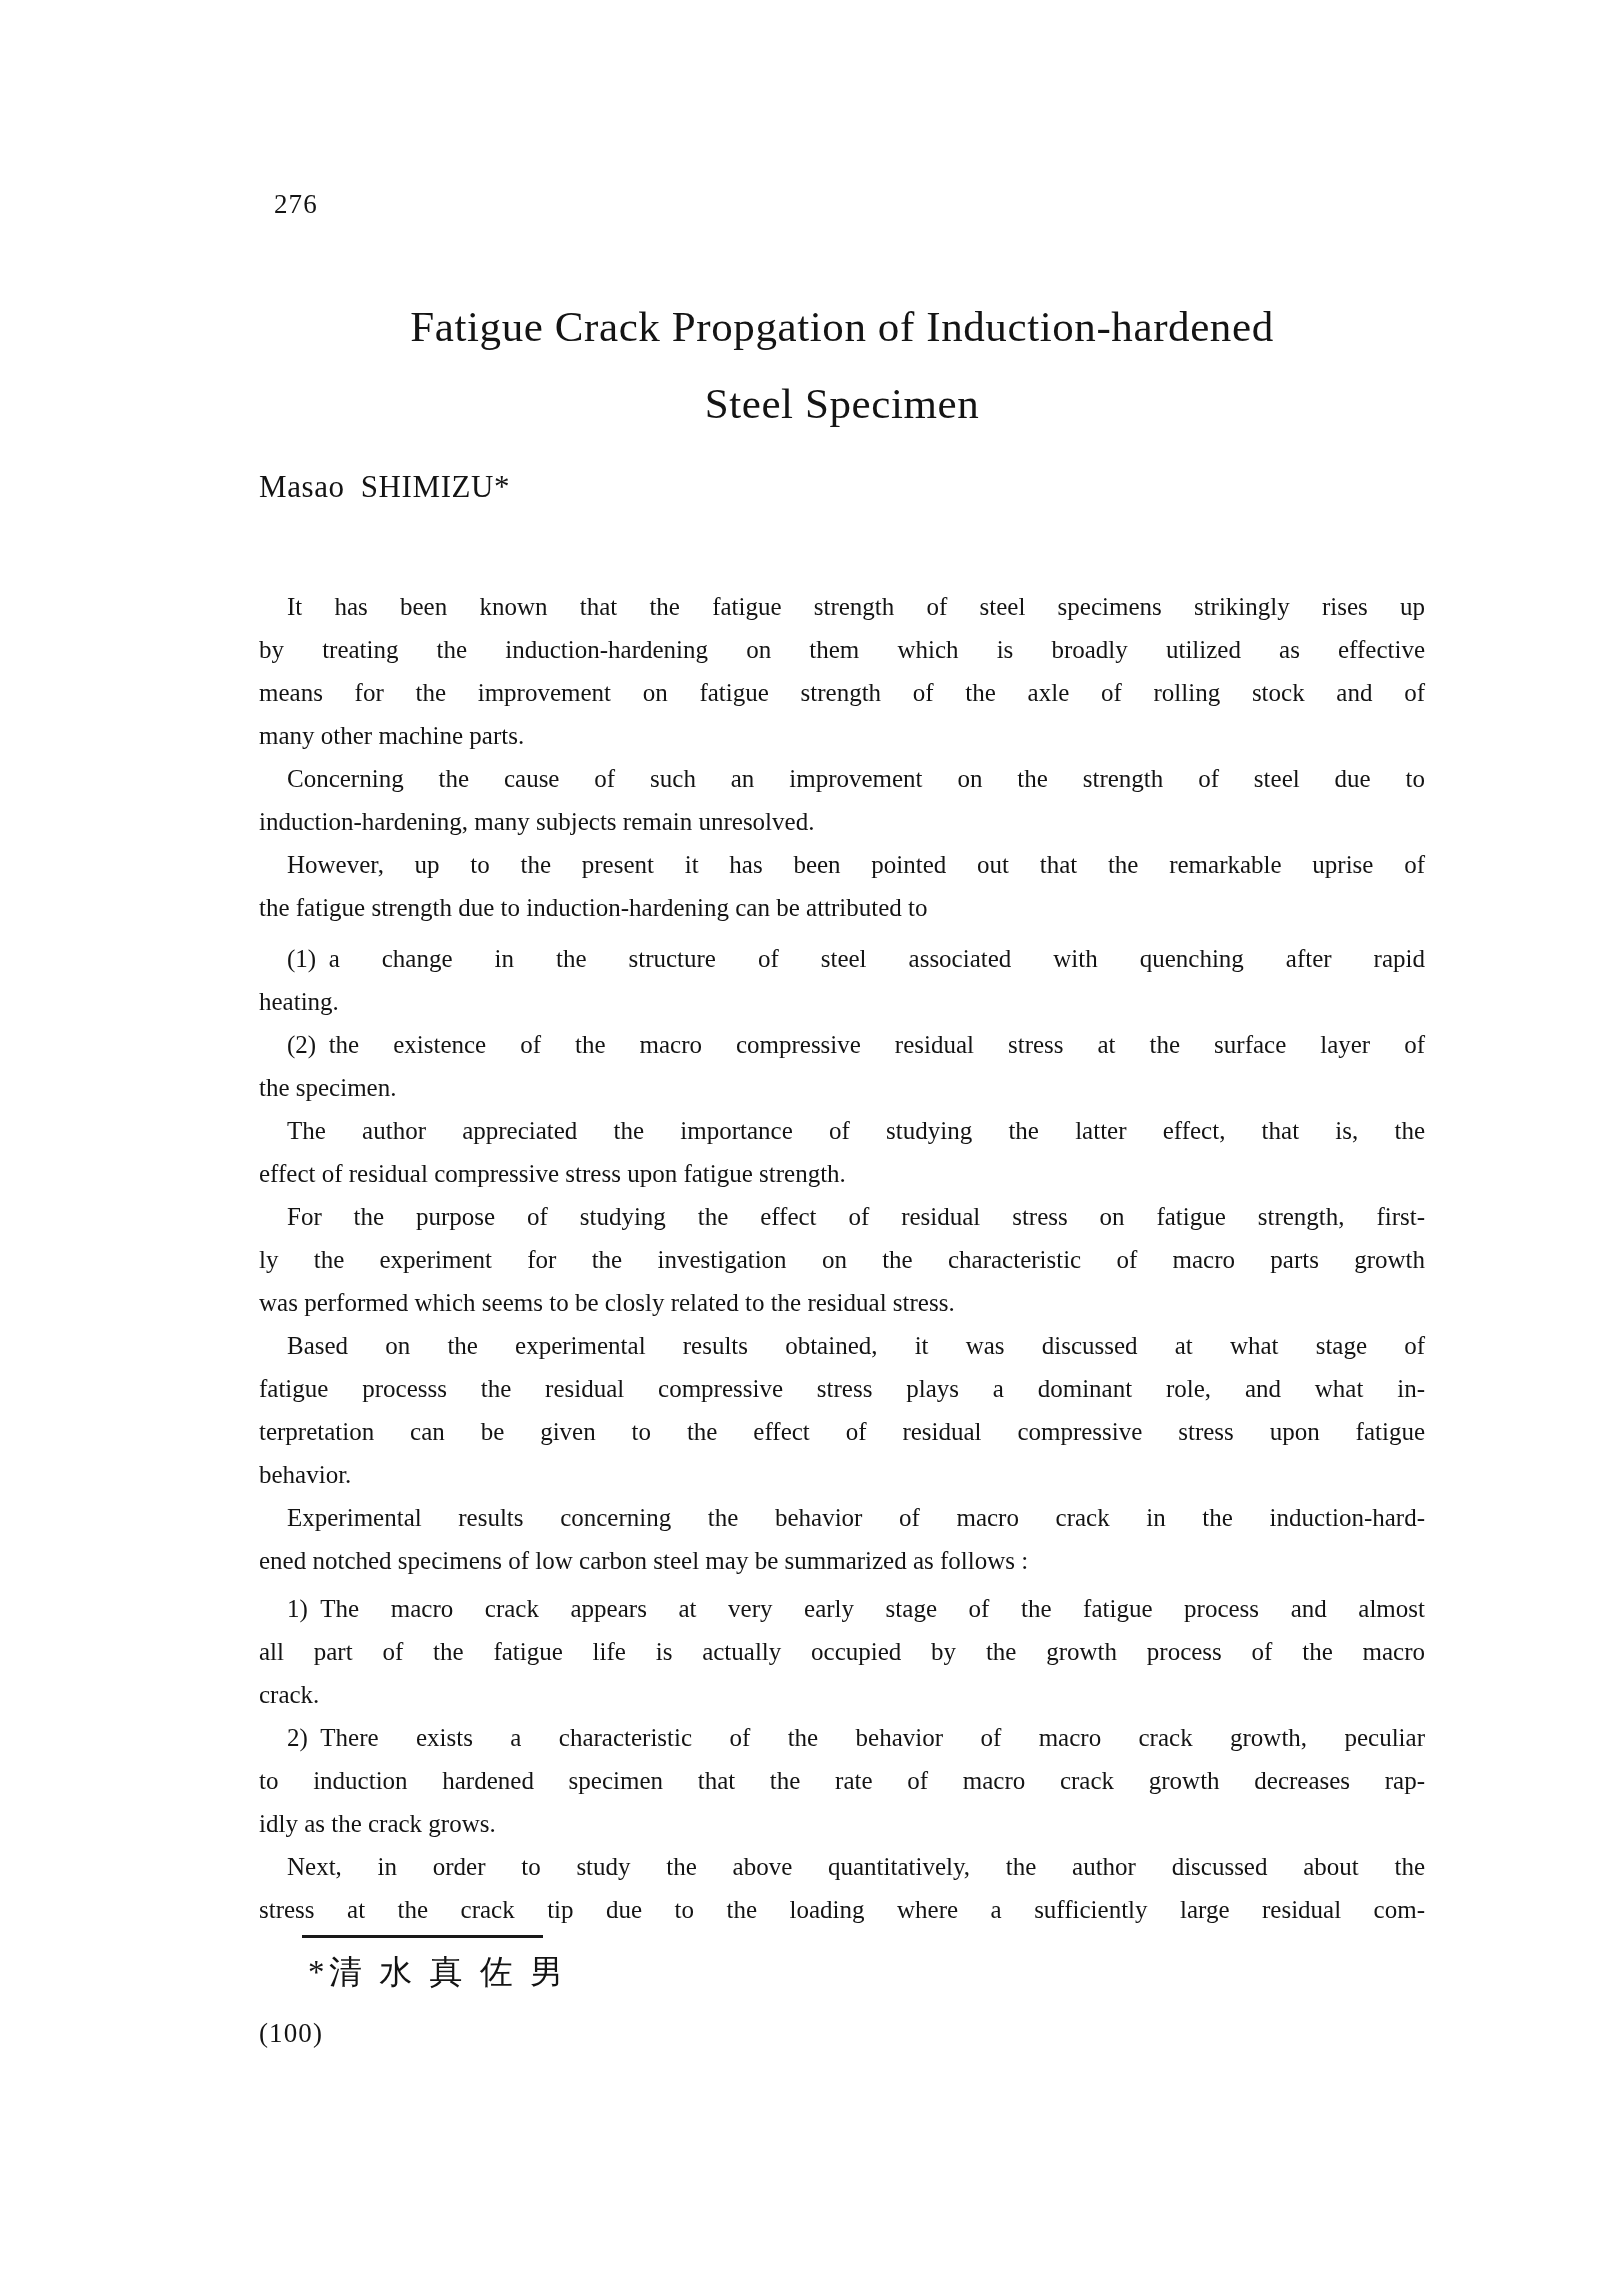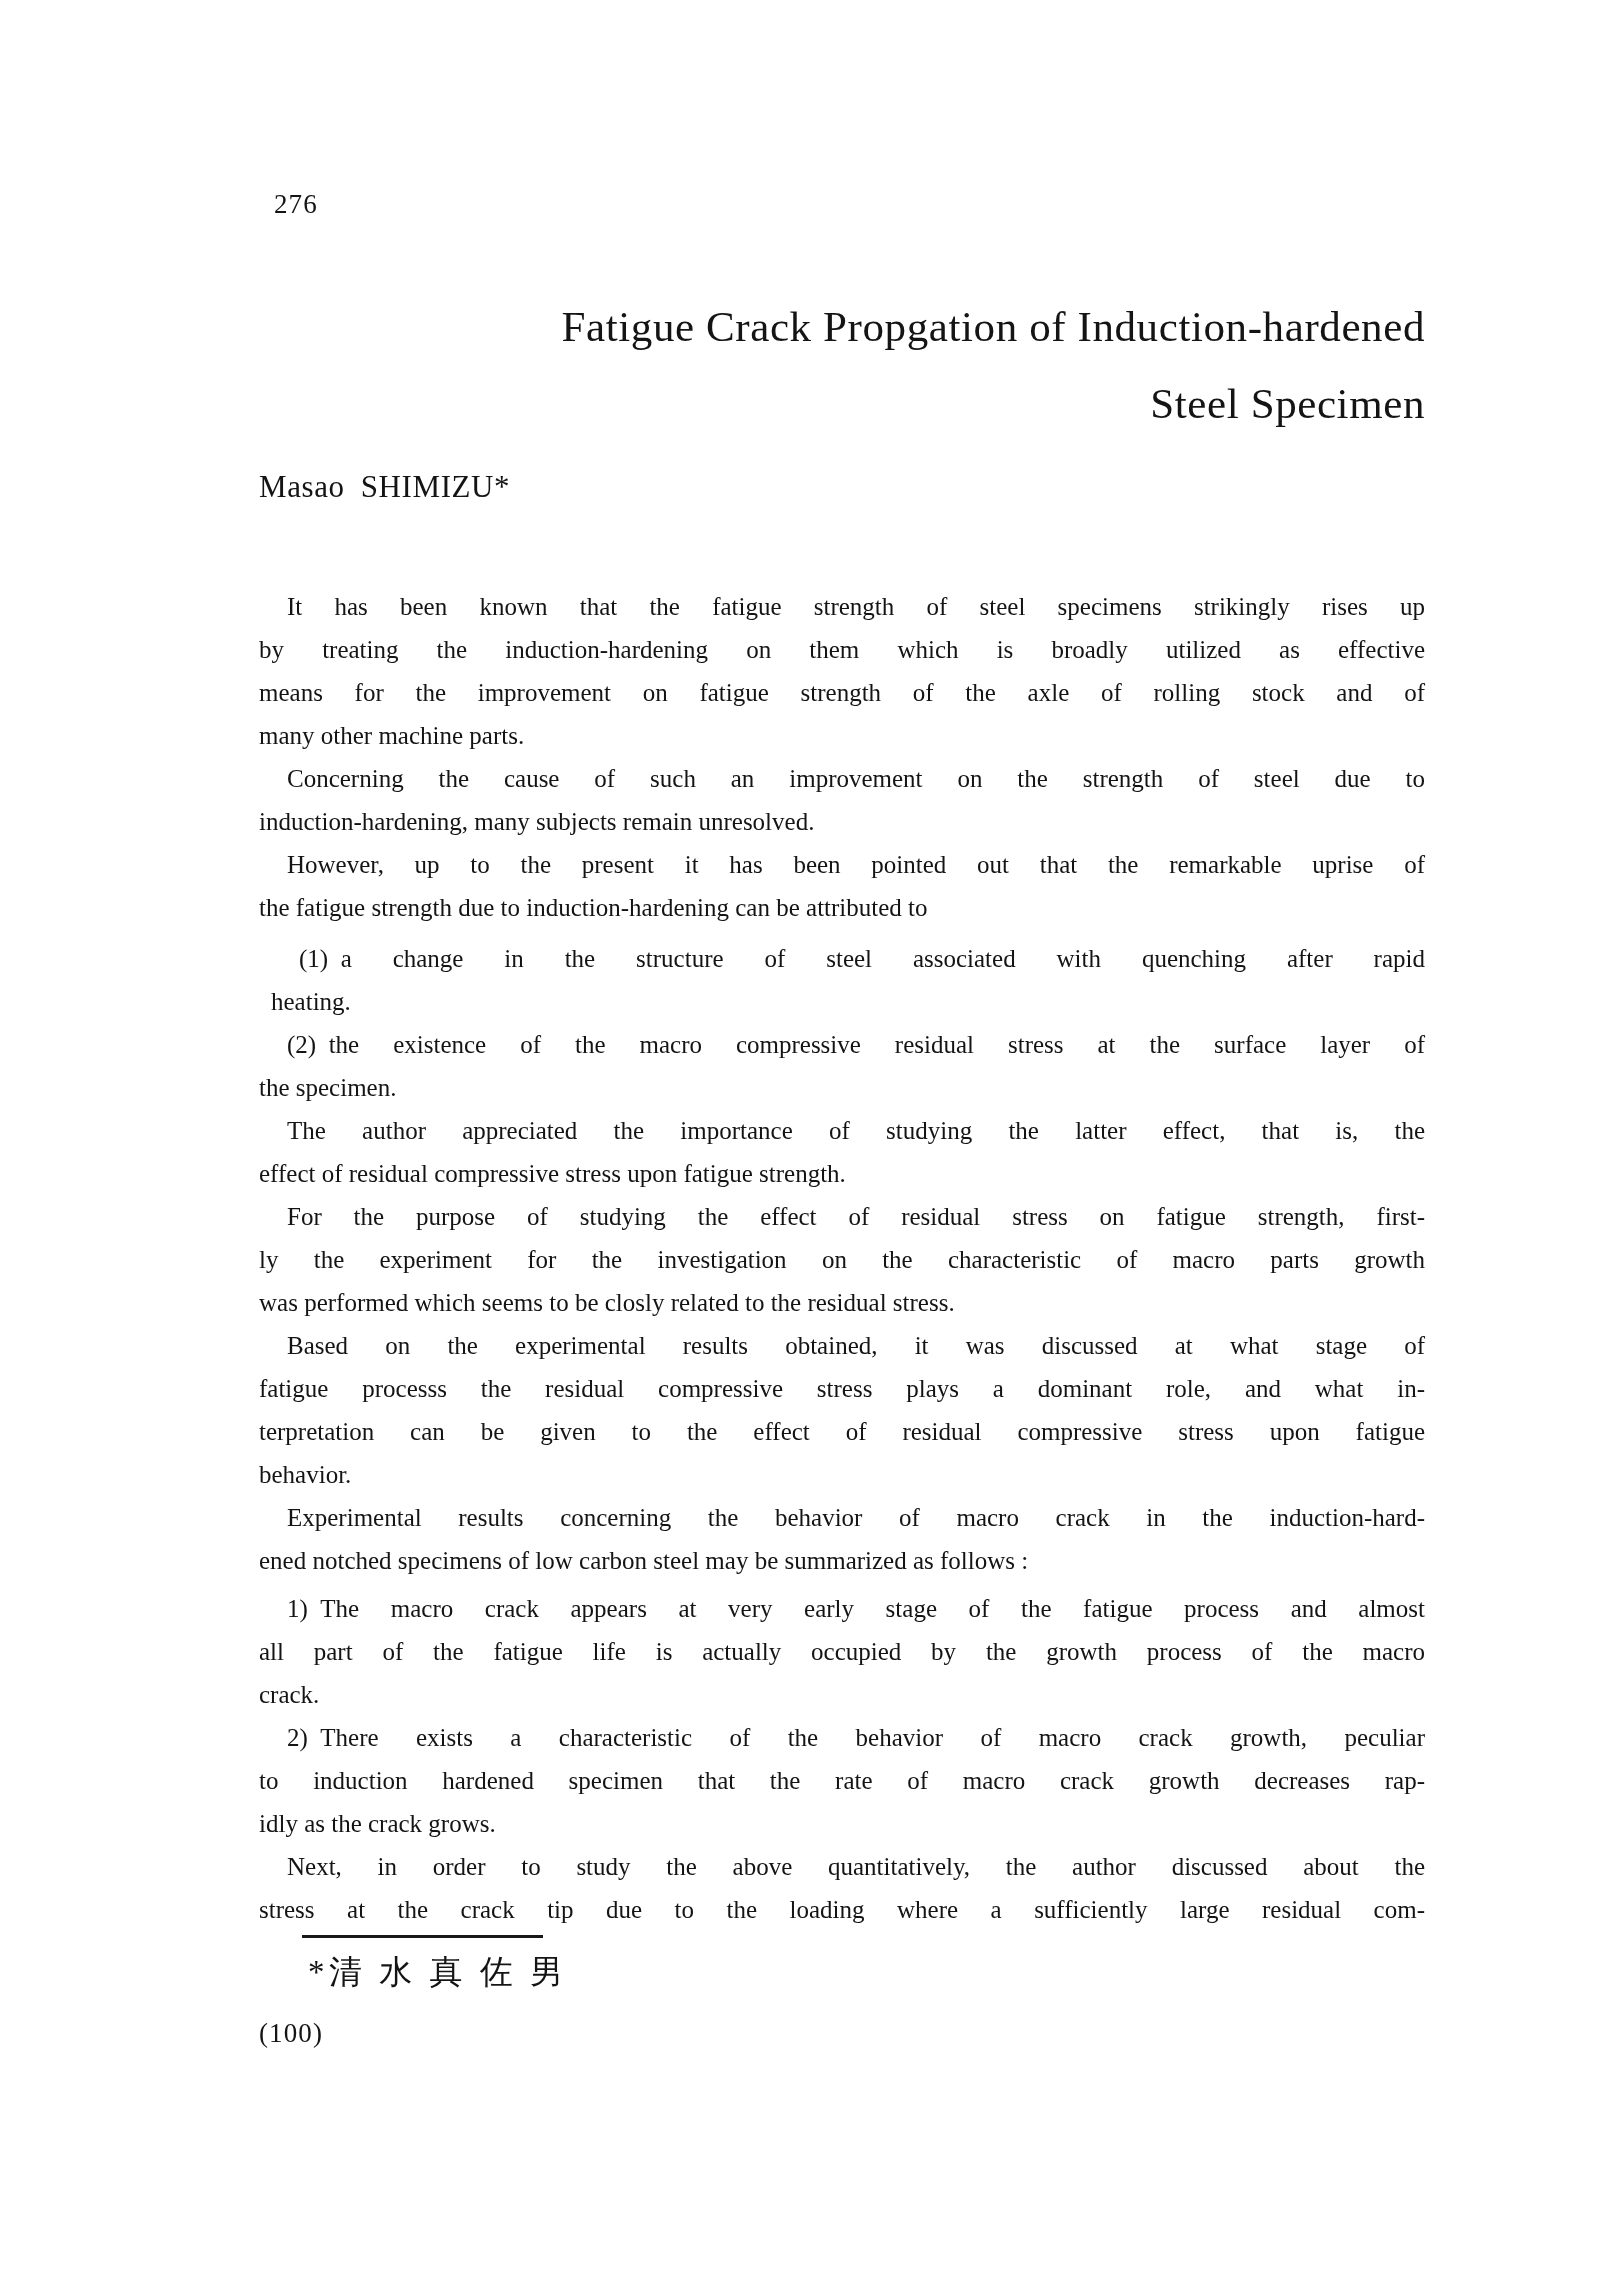--- a/index.html
+++ b/index.html
@@ -15,40 +15,40 @@
 
   .pagenum-top {
     position: absolute; left: 274px; top: 189px;
     font-size: 27px; letter-spacing: 1.1px;
   }
 
   .title {
     position: absolute; left: 259px; top: 288px; width: 1166px;
     margin: 0; font-weight: normal;
     font-size: 43px; line-height: 77px;
-    text-align: right; letter-spacing: 0.6px;
+    text-align: center; letter-spacing: 0.6px;
   }
   .title-line { display: block; }
 
   .author {
     position: absolute; left: 259px; top: 469px; width: 1166px;
     box-sizing: border-box; padding-right: 84px;
     font-size: 31px; letter-spacing: 0.6px;
   }
 
   .body-text {
     position: absolute; left: 259px; top: 585px; width: 1166px;
     font-size: 25px; line-height: 43px;
   }
   .para { margin: 0; }
   .line { text-align: justify; text-align-last: justify; }
   .line.first { text-indent: 28px; }
   .line.last { text-align-last: left; }
   
-  .para:nth-child(4)  { margin-top: 7.9px; margin-left: 12px; }
+  .para:nth-child(4)  { margin-top: 7.9px; }
   .para:nth-child(10) { margin-top: 5.6px; }
   
   .para:last-child .line.last { text-align-last: justify; }
 
   .footnote-rule {
     position: absolute; left: 302px; top: 1935px;
     width: 241px; height: 2.8px; background: #181818;
   }
   .footnote {
     position: absolute; left: 308px; top: 1950px;

